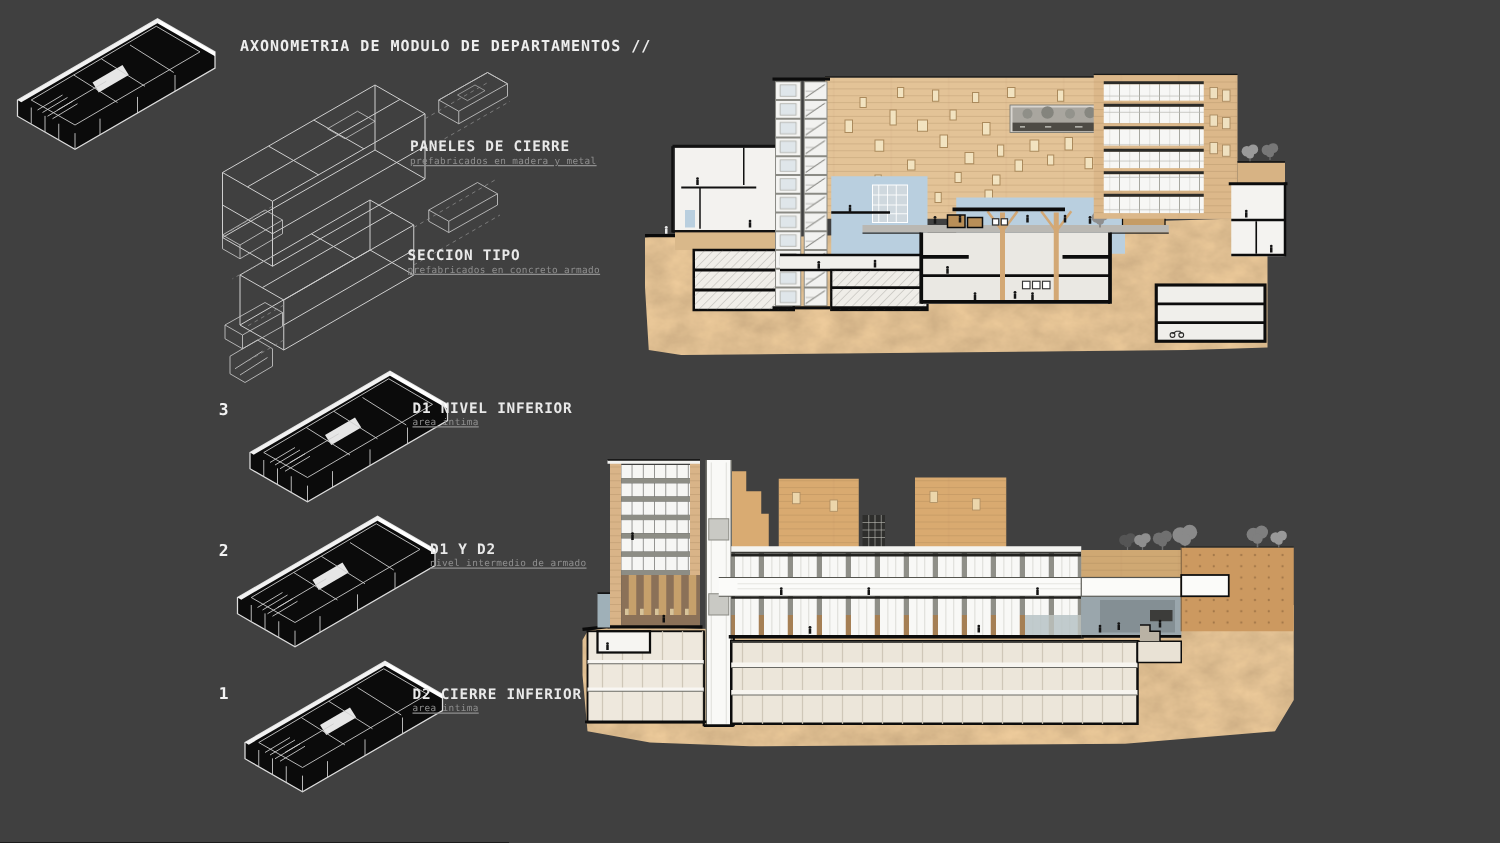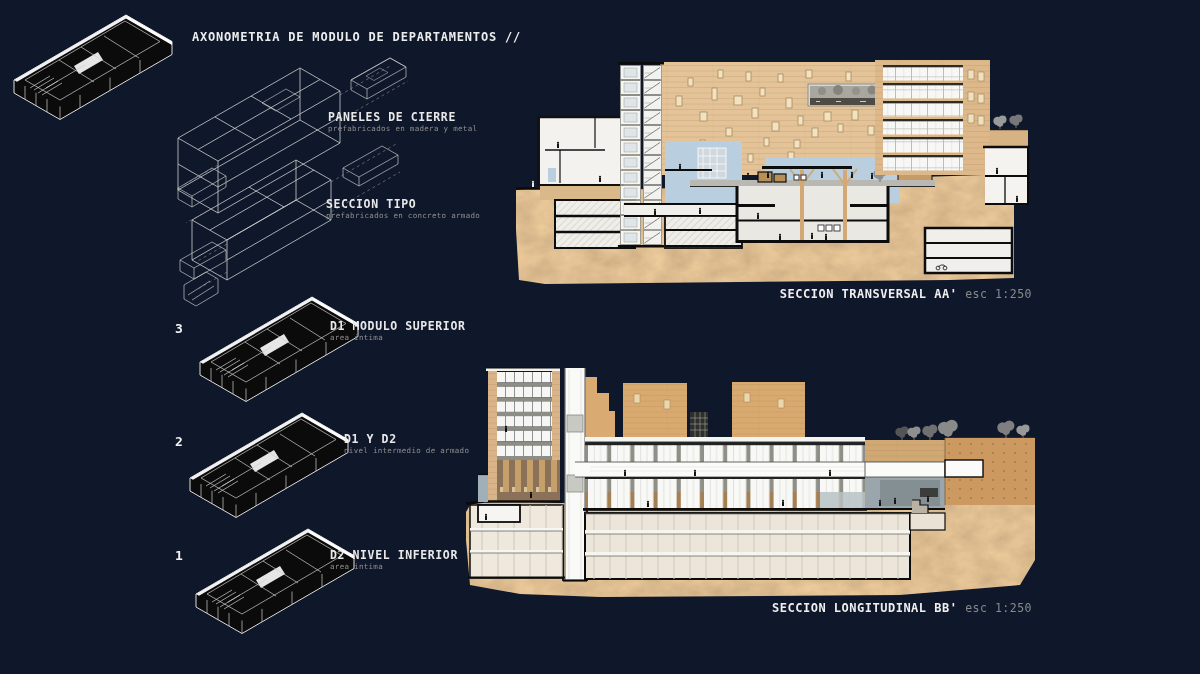--- a/index.html
+++ b/index.html
@@ -1,23 +1,23 @@
 <!DOCTYPE html>
 <html><head>
 <meta charset="utf-8">
 <style>
   html,body{margin:0;padding:0;background:#000;}
-  .board{position:relative;width:1200px;height:674px;background:#0f172a;overflow:hidden;
+  .board{position:relative;width:1200px;height:674px;background:#404040;overflow:hidden;
          font-family:"DejaVu Sans Mono",monospace;}
   svg.art{position:absolute;left:0;top:0;}
   .t{position:absolute;color:#ededed;}
   .board-title{left:192px;top:30px;font-size:12px;font-weight:bold;letter-spacing:0.8px;}
   .lbl{position:absolute;width:170px;text-align:left;}
   .lbl .main{color:#e9e9e9;font-size:11.5px;font-weight:bold;letter-spacing:0.6px;line-height:13px;}
-  .lbl .sub{color:#8f8f8f;font-size:7.5px;letter-spacing:0.3px;line-height:10px;}
+  .lbl .sub{color:#8f8f8f;font-size:7.5px;letter-spacing:0.3px;line-height:10px;text-decoration:underline;}
   .lbl-paneles{left:328px;top:111px;}
   .lbl-modulo{left:326px;top:198px;}
   .lbl-d1sup{left:330px;top:320px;}
   .lbl-d1d2{left:344px;top:433px;}
   .lbl-d2inf{left:330px;top:549px;}
   .num{position:absolute;color:#f2f2f2;font-size:13px;font-weight:bold;}
   .num3{left:175px;top:321px;} .num2{left:175px;top:434px;} .num1{left:175px;top:548px;}
   .cap{position:absolute;right:168px;white-space:nowrap;font-size:12px;letter-spacing:0.5px;}
   .cap .ct{color:#efefef;font-weight:bold;}
   .cap .cs{color:#8a8a8a;font-size:11.5px;}
@@ -563,34 +563,26 @@
 <div class="lbl lbl-modulo">
   <div class="main">SECCION TIPO</div>
   <div class="sub">prefabricados en concreto armado</div>
 </div>
 
 <div class="num num3">3</div>
 <div class="num num2">2</div>
 <div class="num num1">1</div>
 
 <div class="lbl lbl-d1sup">
-  <div class="main">D1 MODULO SUPERIOR</div>
+  <div class="main">D1 NIVEL INFERIOR</div>
   <div class="sub">area intima</div>
 </div>
 <div class="lbl lbl-d1d2">
   <div class="main">D1 Y D2</div>
   <div class="sub">nivel intermedio de armado</div>
 </div>
 <div class="lbl lbl-d2inf">
-  <div class="main">D2 NIVEL INFERIOR</div>
+  <div class="main">D2 CIERRE INFERIOR</div>
   <div class="sub">area intima</div>
 </div>
 
-<div class="cap cap-aa">
-  <span class="ct">SECCION TRANSVERSAL AA'</span>
-  <span class="cs">esc 1:250</span>
+
 </div>
-<div class="cap cap-bb">
-  <span class="ct">SECCION LONGITUDINAL BB'</span>
-  <span class="cs">esc 1:250</span>
-</div>
-
-</div>
 
 </body></html>

